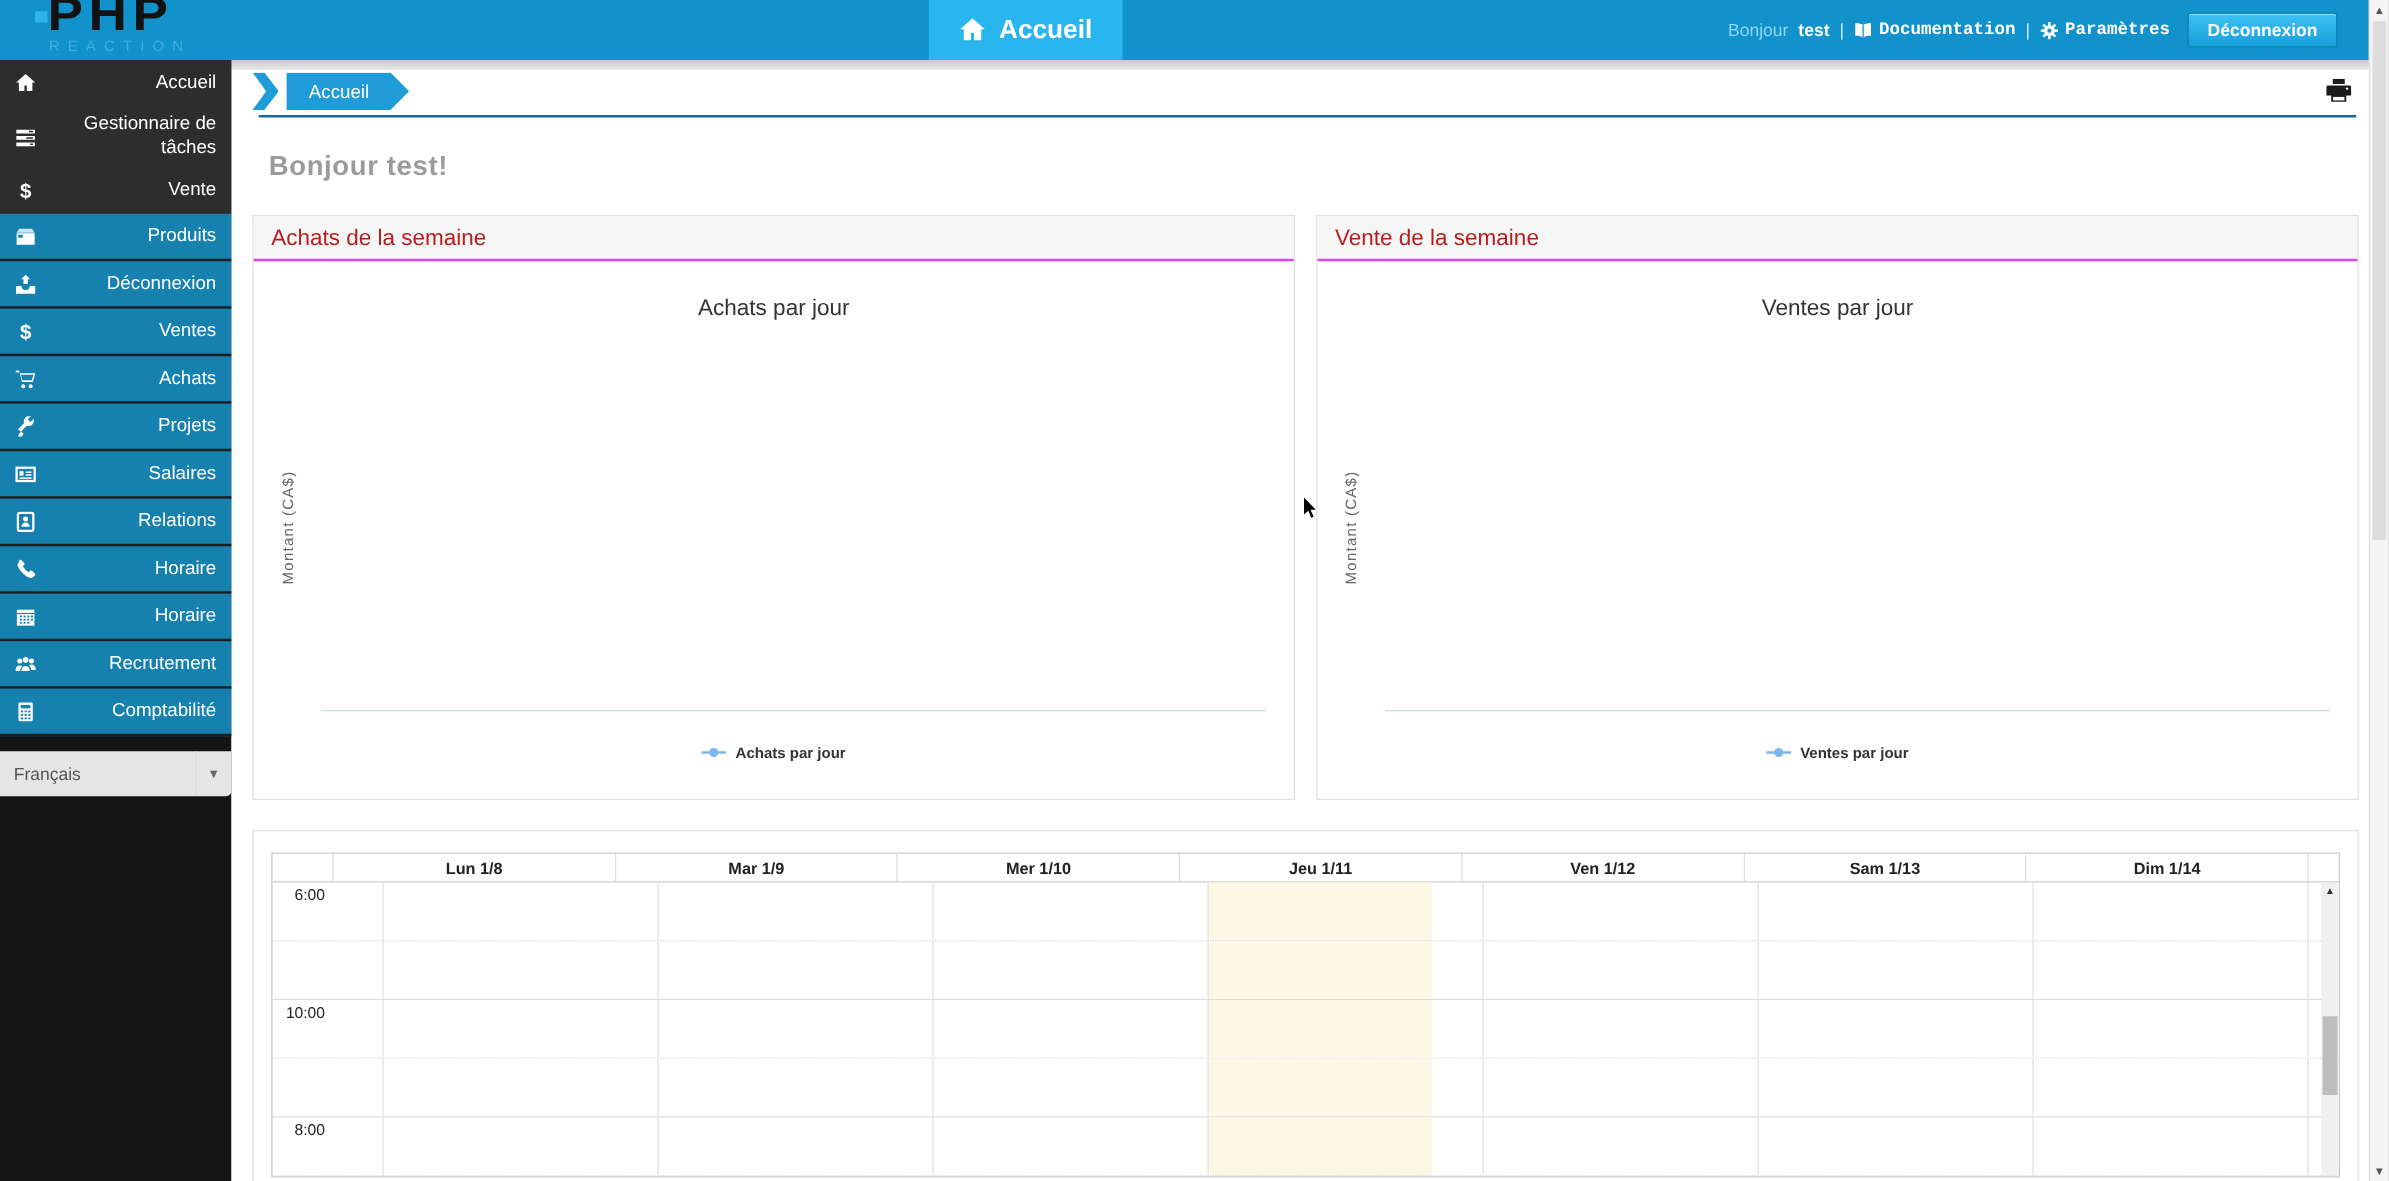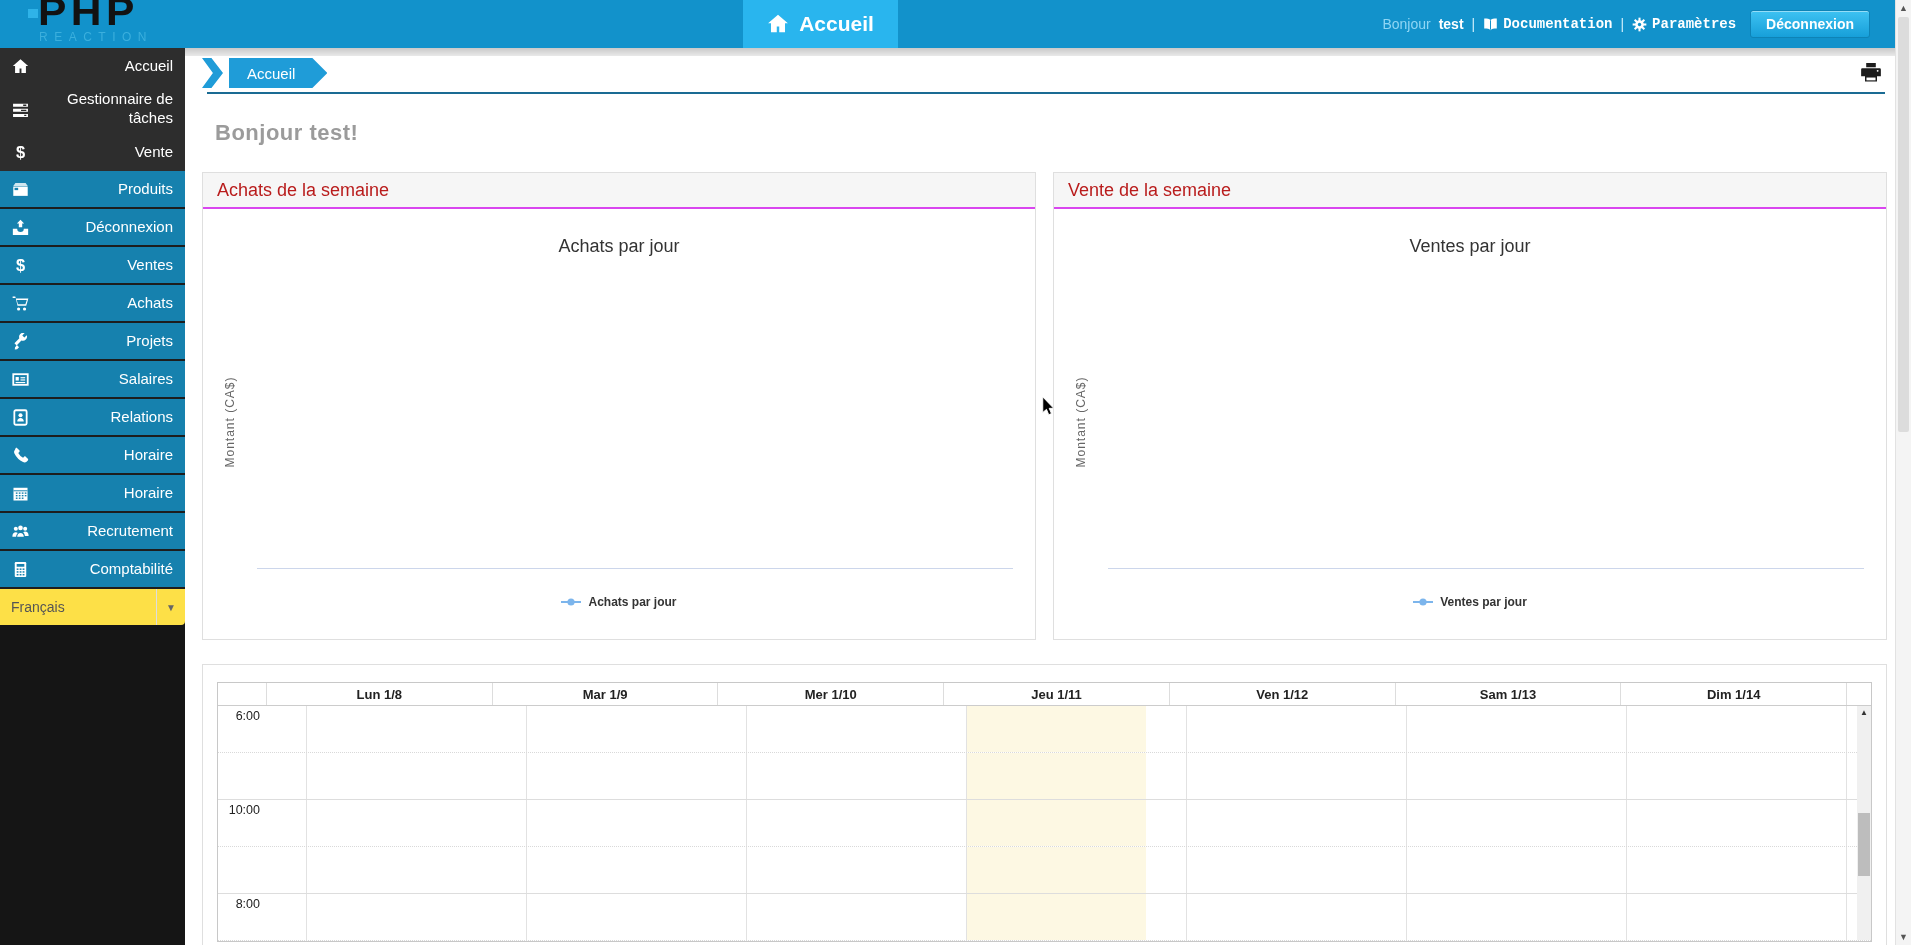--- a/index.html
+++ b/index.html
@@ -32,22 +32,22 @@
   .sidebar{position:absolute;left:0;top:48px;width:185px;height:897px;background:#151515;z-index:5;}
   .sb-top{background:#2d2d2d;}
   .sb-item{display:flex;align-items:center;color:#fff;padding:0 12px 0 8px;cursor:pointer;}
   .sb-icon{width:24px;display:flex;align-items:center;justify-content:center;}
   .sb-icon svg{width:17px;height:17px;}
   .sb-label{flex:1;text-align:right;font-size:15px;line-height:1.25;}
   .sb-top .sb-item:nth-child(1){height:37px;}
   .sb-top .sb-item:nth-child(2){height:48px;}
   .sb-top .sb-item:nth-child(3){height:38px;}
   .sb-main .sb-item{height:36px;background:#1681ae;border-bottom:2px solid #1d1d1d;}
-  .lang-select{height:36px;background:#fde047;display:flex;align-items:stretch;
-               border-bottom-right-radius:4px;overflow:hidden;cursor:pointer;}
+  .lang-select{height:36px;background:#e5e5e5;display:flex;align-items:stretch;
+               border-bottom-right-radius:4px;overflow:hidden;cursor:pointer;margin-top:12px;}
   .lang-val{flex:1;display:flex;align-items:center;padding-left:11px;color:#555;font-size:14px;}
   .lang-arrow{width:28px;border-left:1px solid #ddd;display:flex;align-items:center;
               justify-content:center;color:#666;font-size:10px;}
 
   
   .main{position:absolute;left:185px;top:48px;width:1711px;height:897px;background:#fff;}
   .top-shadow{height:8px;background:linear-gradient(#c9c9c9,#e9e9e9);}
   .crumb-row{height:34px;display:flex;align-items:center;padding:0 14px 0 17px;}
   .crumb-wrap{display:flex;align-items:center;}
   .crumb-chevron{width:21px;height:30px;background:#1f9cd8;

